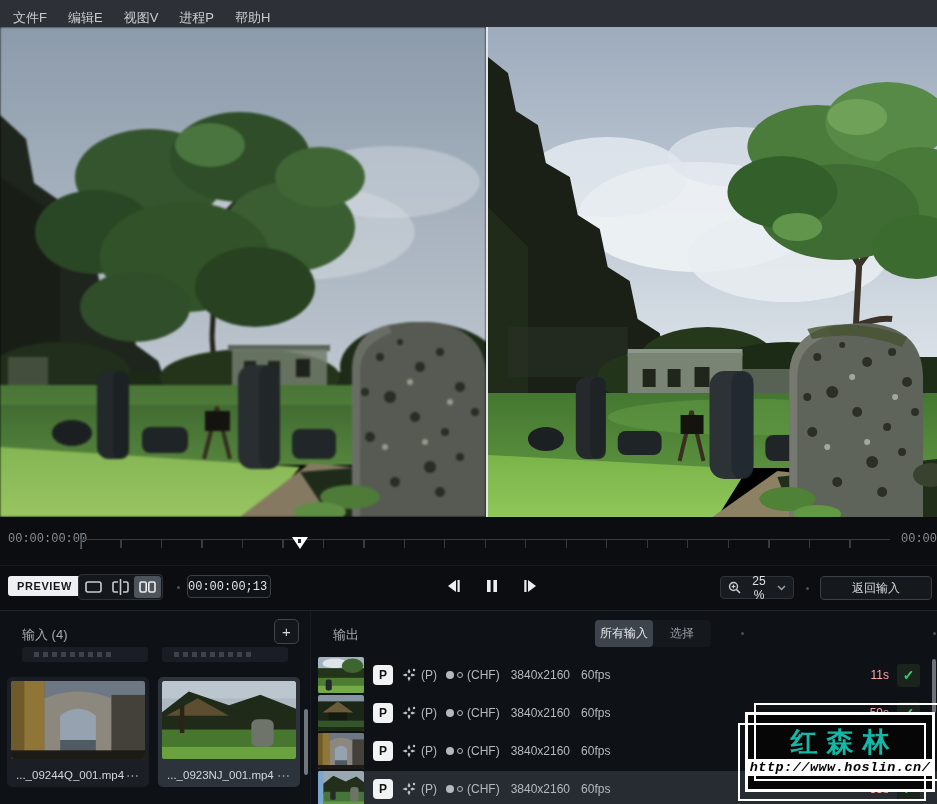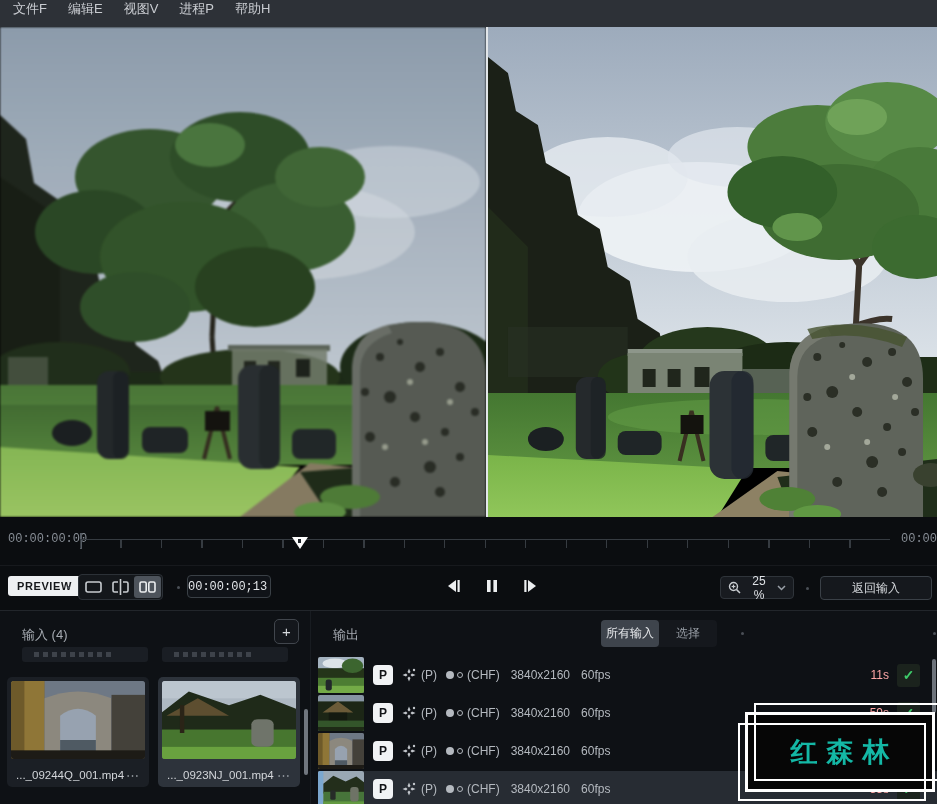--- a/index.html
+++ b/index.html
@@ -4,21 +4,21 @@
 <style>
 * { margin:0; padding:0; box-sizing:border-box; }
 html,body { width:937px; height:804px; }
 body {
   position:relative; overflow:hidden;
   background:#0c0e11; color:#c9cdd2;
   font-family:"Liberation Sans", sans-serif;
 }
 
 .menubar { position:absolute; top:0; left:0; width:937px; height:27px;
-  background:#2d3137; display:flex; align-items:flex-start; padding-left:9px; gap:13px; }
+  background:#2d3137; display:flex; align-items:flex-end; padding-left:9px; gap:13px; }
 .menu-item { font-size:13px; color:#c9ccd1; padding:0 4px; cursor:default; }
 .app-title { position:absolute; left:566px; top:0; height:27px; line-height:27px;
   font-family:"Liberation Mono", monospace; font-size:13px; color:#b9bec4; }
 
 
 .preview { position:absolute; top:27px; left:0; width:937px; height:490px; display:flex; background:#000; }
 .half { height:100%; position:relative; overflow:hidden; }
 .half-left { width:486px; }
 .half-left svg { filter:blur(1.2px) saturate(.92) brightness(.97); }
 .half-right { width:449px; }
@@ -78,21 +78,21 @@
 .file-card.selected { background:#2d333b; }
 .file-thumb { width:134px; height:78px; border-radius:3px; overflow:hidden; background:#000; }
 .file-thumb svg { display:block; width:100%; height:100%; }
 .file-name-row { height:32px; display:flex; align-items:center; justify-content:space-between; padding:0 5px; }
 .file-name { font-size:11.5px; color:#d3d6da; }
 .file-menu { color:#a3a9b0; font-size:13px; letter-spacing:1px; cursor:pointer; }
 .lp-scroll { position:absolute; left:304px; top:98px; width:4px; height:66px; background:#70767e; border-radius:2px; cursor:pointer; }
 
 .right-panel { position:absolute; left:310px; top:0; width:627px; height:194px; border-left:1px solid #181c21; }
 .tab-group { position:absolute; top:9px; height:27px; display:flex; background:#15181d; border-radius:4px; }
-.tg1 { left:290px;justify-content:space-between; } .tg2 { left:443px; }
+.tg1 { left:284px;justify-content:space-between; } .tg2 { left:443px; }
 .tab { width:58px; height:27px; display:flex; align-items:center; justify-content:center;
   font-size:12px; color:#989ea6; cursor:pointer; border-radius:4px; }
 .tab.active { background:#3e444c; color:#e8eaed; }
 .rows { position:absolute; left:0; top:0; width:627px; height:194px; }
 .out-row { position:absolute; left:7px; width:620px; height:36px; display:flex; align-items:center; }
 .out-row.selected { background:#272c33; border-radius:2px; }
 .row-thumb { width:46px; height:36px; border-radius:2px; overflow:hidden; flex:none; margin-right:9px; position:relative; }
 .row-thumb svg { display:block; width:100%; height:100%; }
 .p-badge { width:20px; height:20px; background:#f1f3f5; color:#121418; font-weight:bold;
   font-size:12px; border-radius:4px; display:flex; align-items:center; justify-content:center; flex:none; margin-right:9px; }
@@ -585,14 +585,15 @@
       </div>
 
     </div>
     <div class="rp-scroll"></div>
   </div>
 </div>
 
 <div class="watermark">
   <div class="wm-box">
     <div class="wm-title">红森林</div>
+    <div class="wm-url">http://www.hoslin.cn/</div>
   </div>
 </div>
 
 </body></html>

